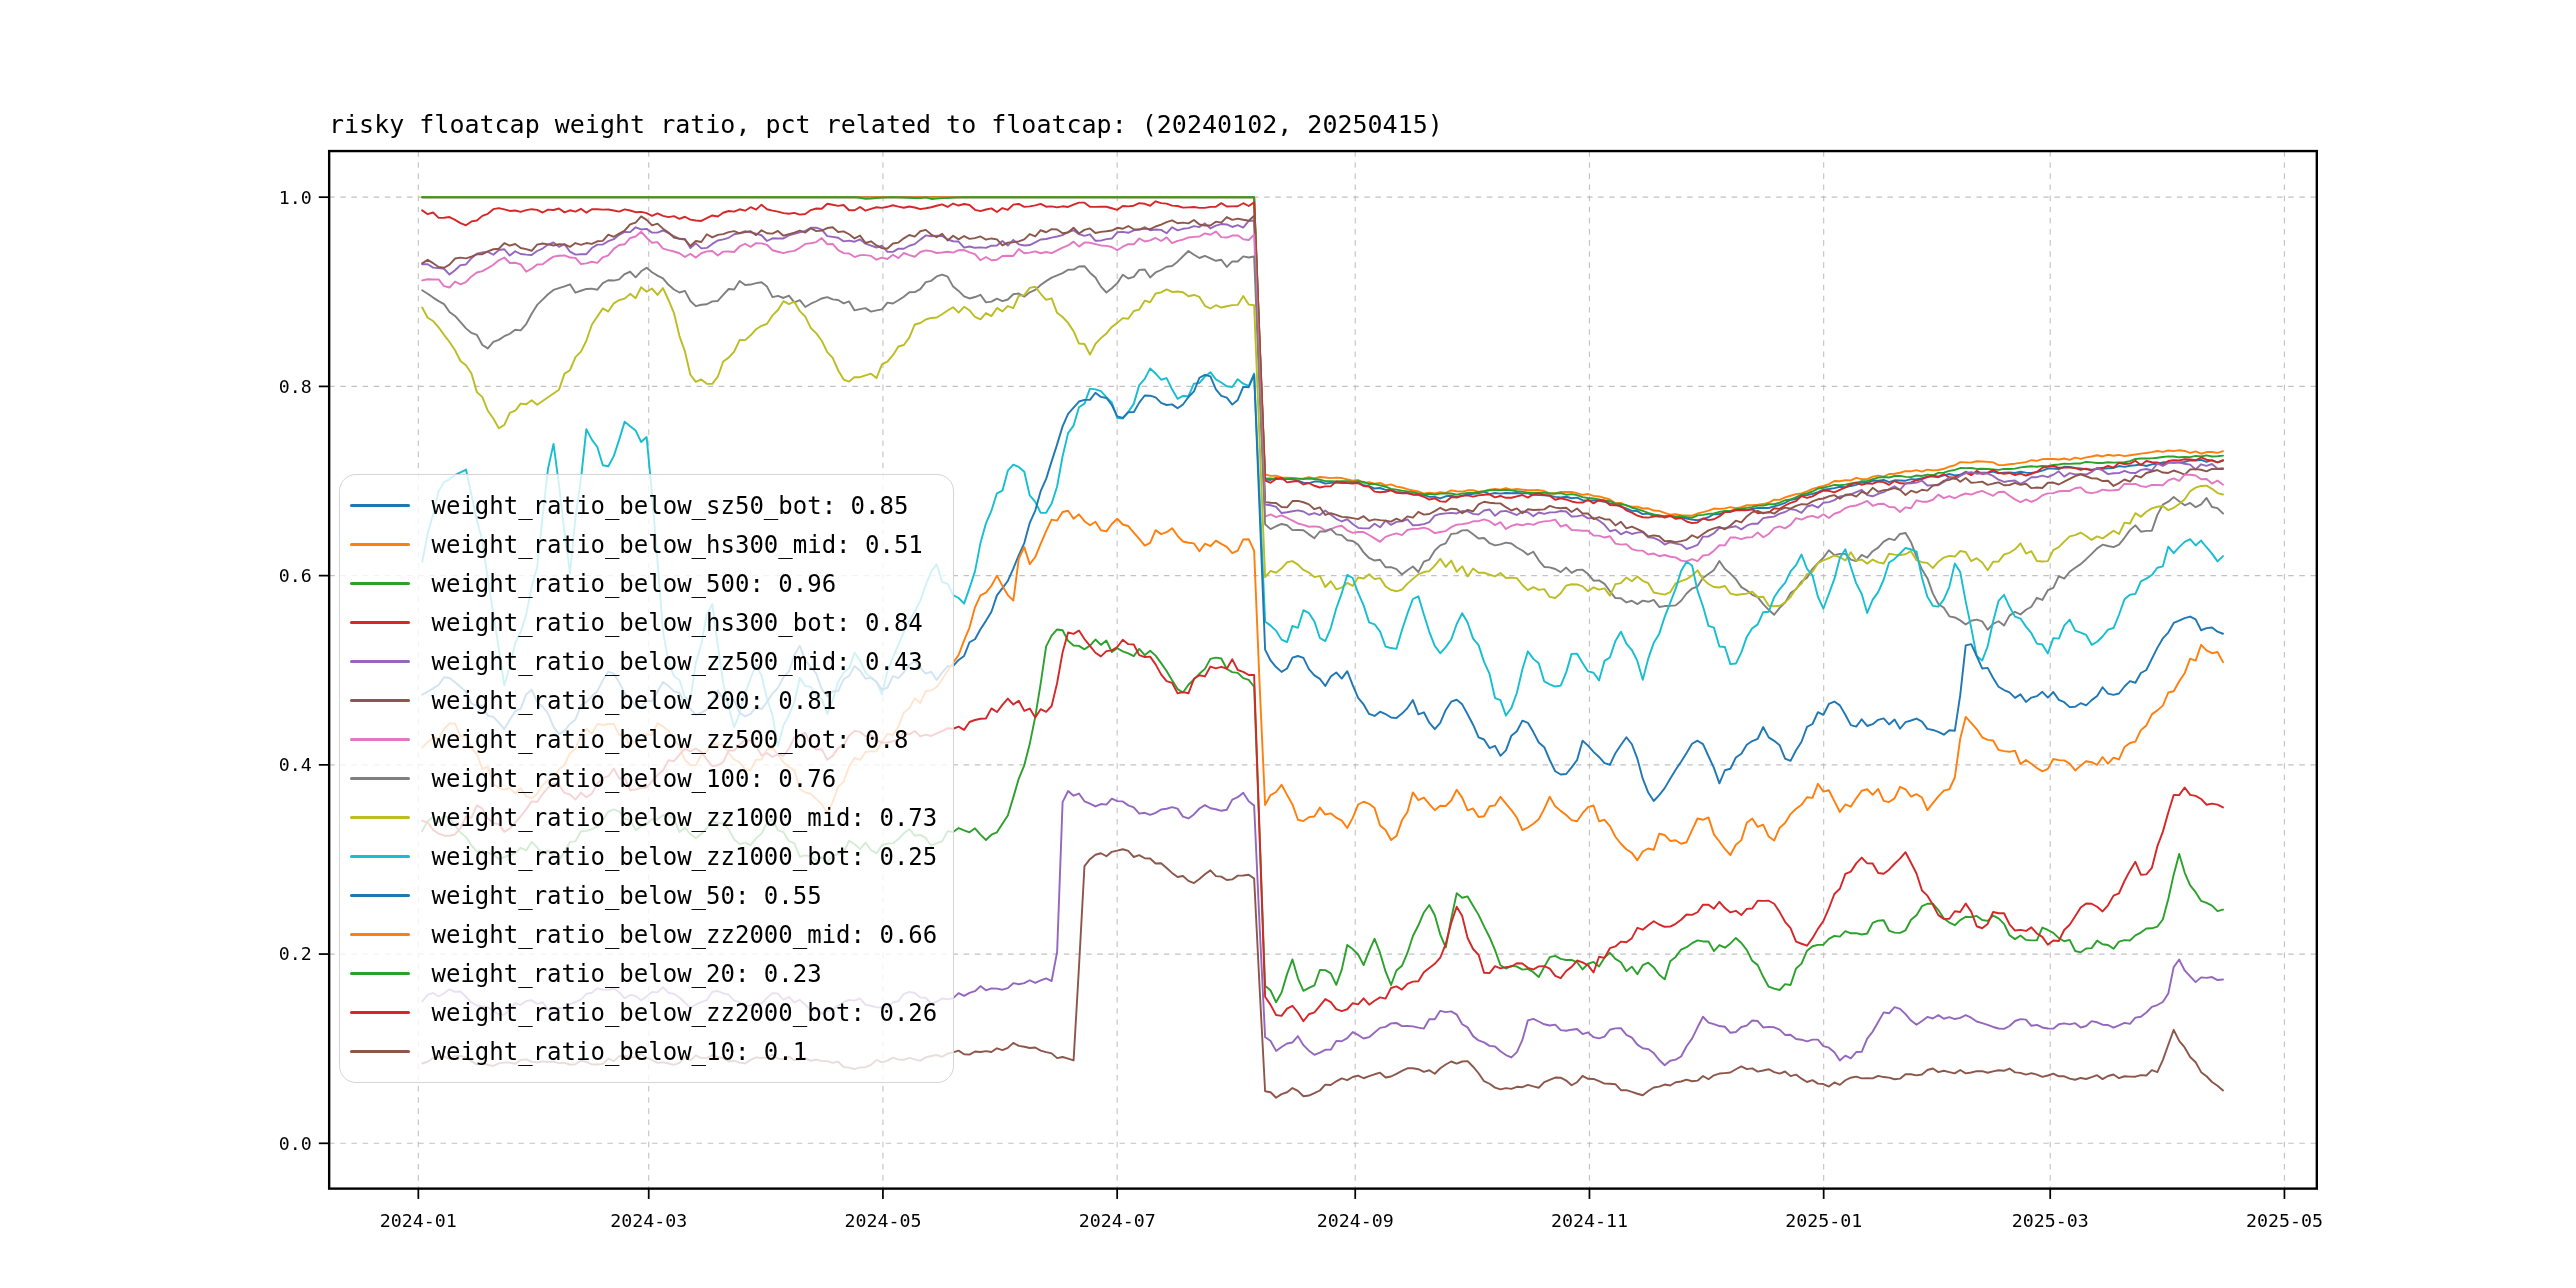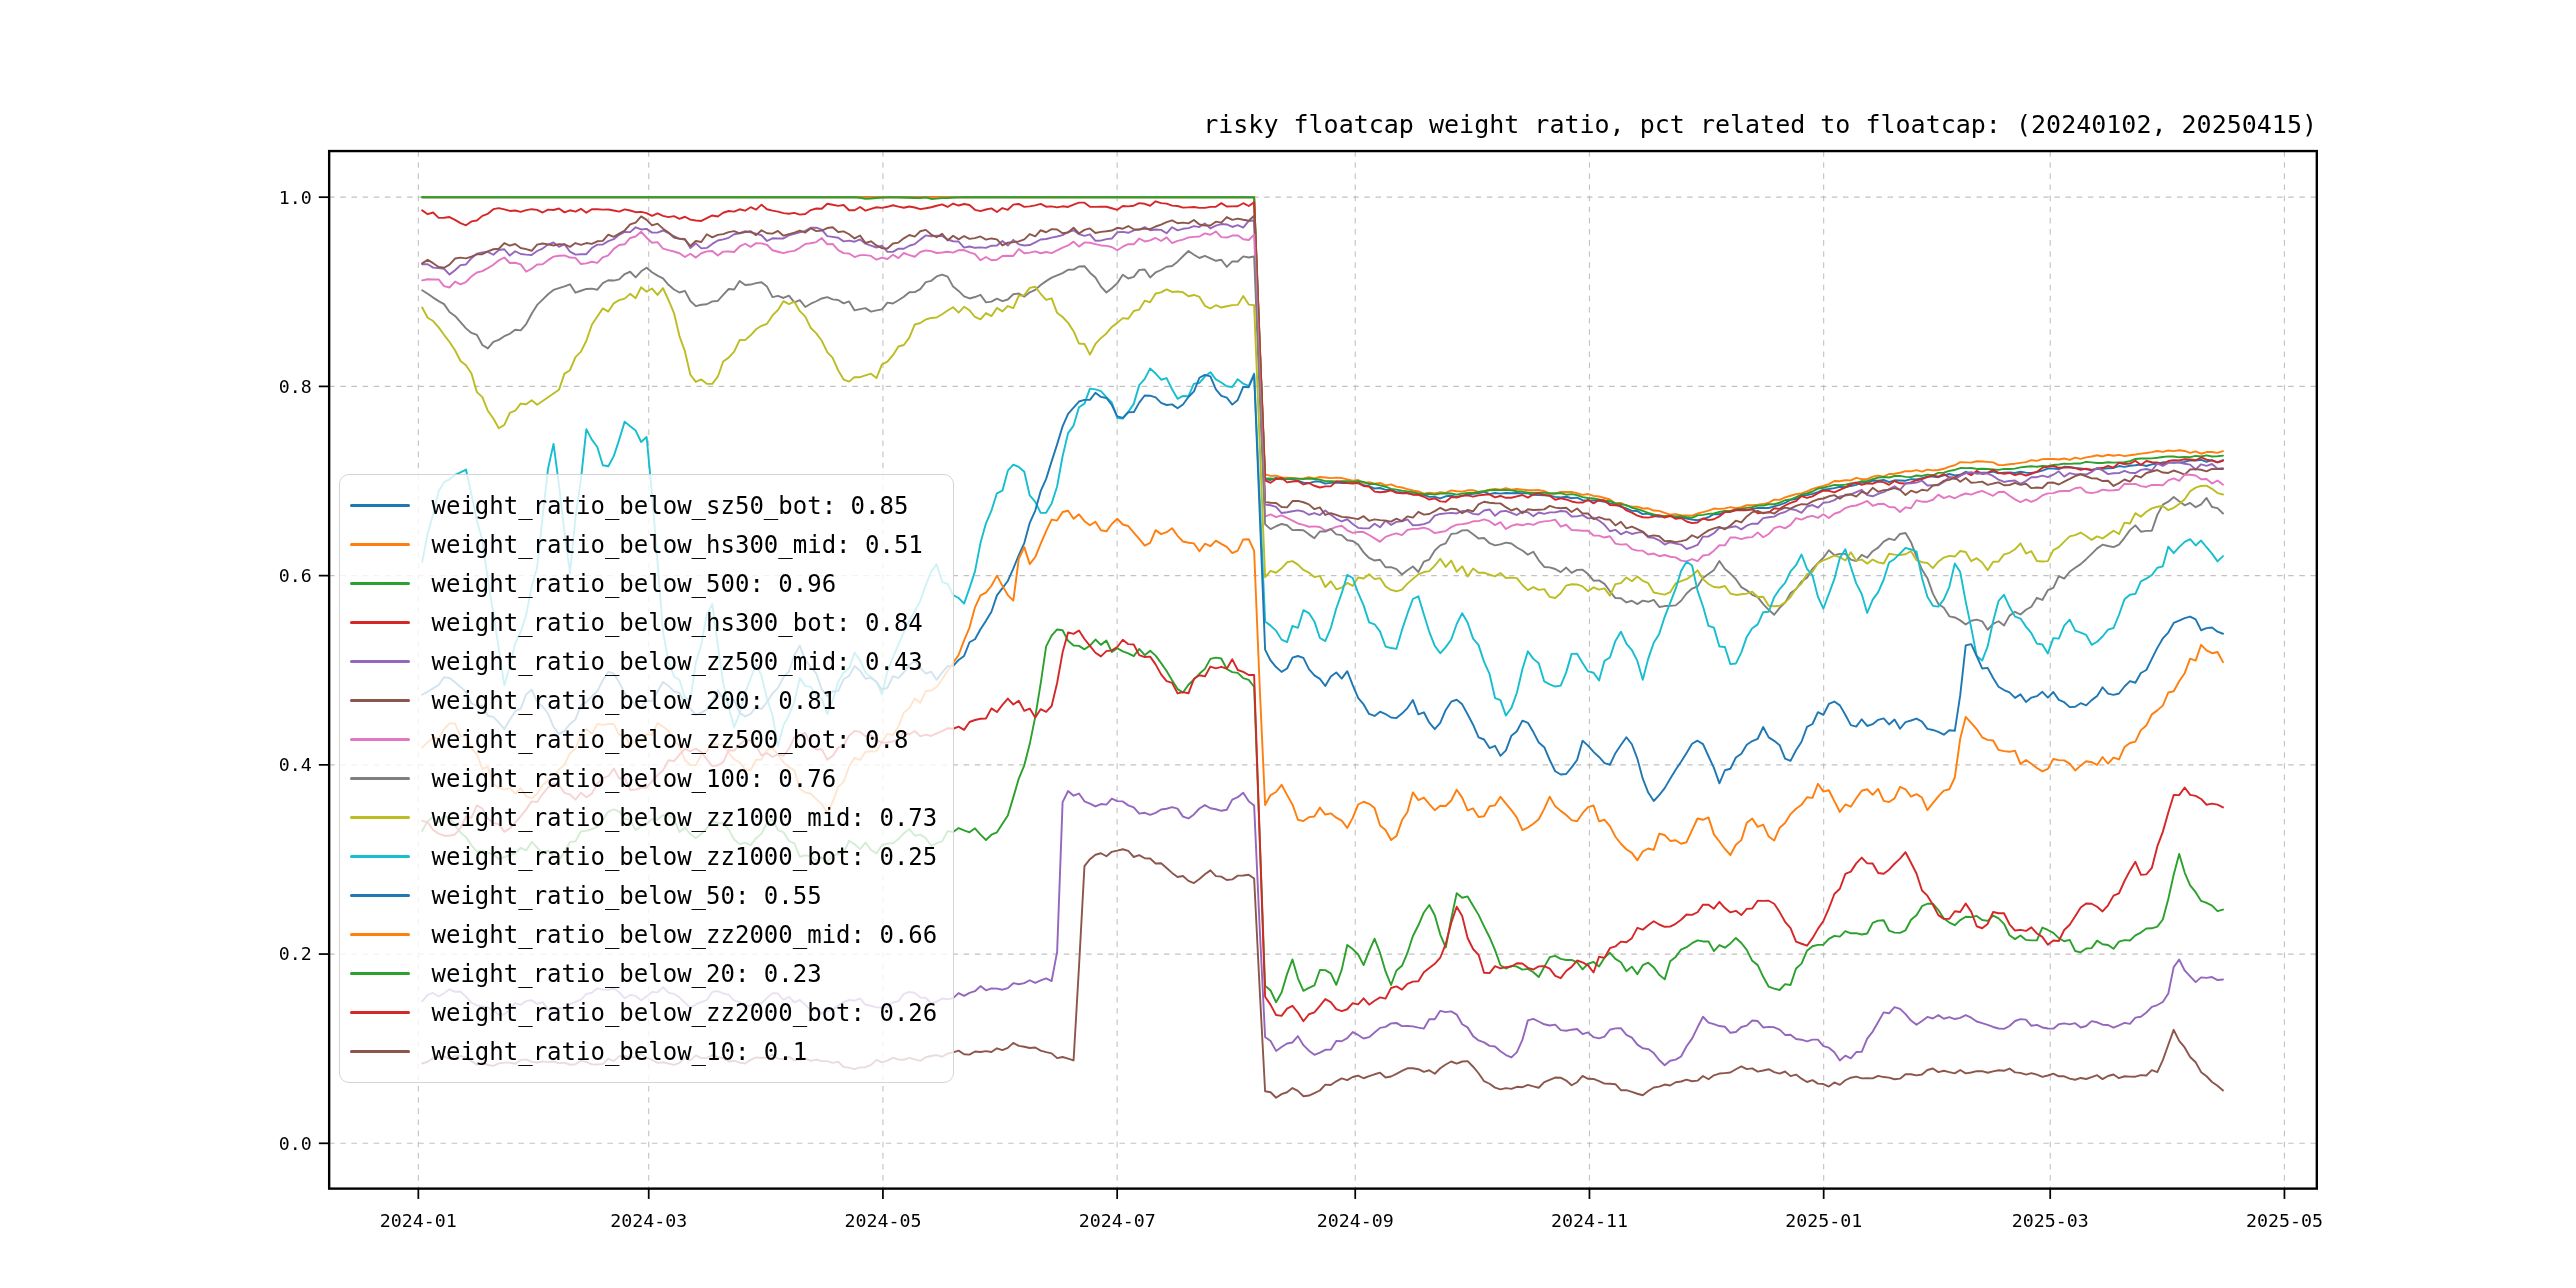--- a/index.html
+++ b/index.html
@@ -1,22 +1,22 @@
 <!DOCTYPE html>
 <html style="font-size:12.7px"><head>
 <meta charset="utf-8">
 <style>
   html,body{margin:0;padding:0;background:#fff;}
   .figure{position:relative;width:2576px;height:1288px;background:#ffffff;overflow:hidden;
           font-family:"DejaVu Sans Mono","Liberation Mono",monospace;}
   svg{position:absolute;left:0;top:0;}
-  .chart-title{position:absolute;top:110px;left:329px;width:1988px;text-align:right;
+  .chart-title{position:absolute;top:110px;left:329px;width:1988px;text-align:left;
                font-size:25px;color:#000;letter-spacing:0px;white-space:nowrap;}
   .legend{position:absolute;left:339px;top:474px;background:rgba(255,255,255,0.8);
-          border:1.6px solid #d5d5d5;border-radius:10px;padding:11px 16px 11px 9.5px;z-index:5;}
+          border:1.6px solid #d5d5d5;border-radius:17px;padding:11px 16px 11px 9.5px;z-index:5;}
   .legend-row{display:flex;align-items:center;height:39px;}
   .legend-swatch{display:inline-block;width:60px;height:3.2px;border-radius:1.6px;margin-right:22px;flex:none;}
   .legend-label{font-size:24px;color:#000;white-space:pre;line-height:1;}
 </style>
 </head>
 <body>
 
 <div class="figure">
   <svg id="plot" width="2576" height="1288" viewBox="0 0 3240 1620">
       <line x1="414" x2="2914" y1="1438" y2="1438" stroke="#b8b8b8" stroke-width="1.4" stroke-dasharray="7 7" opacity="0.85"></line>

